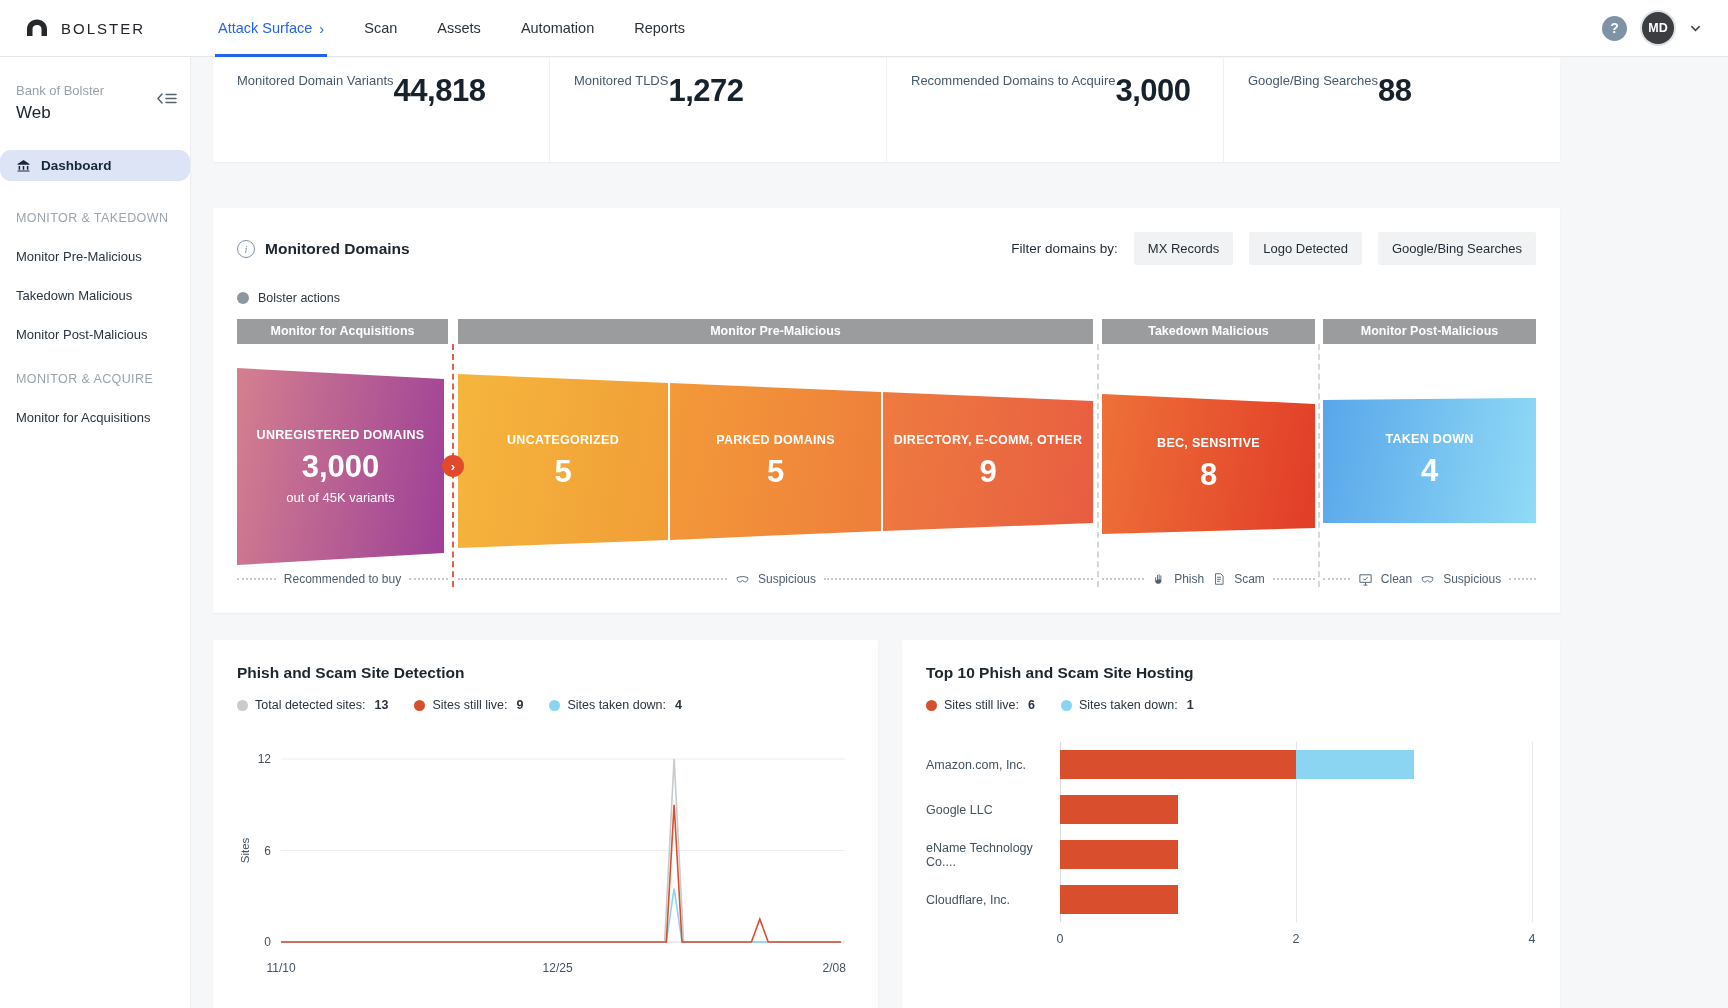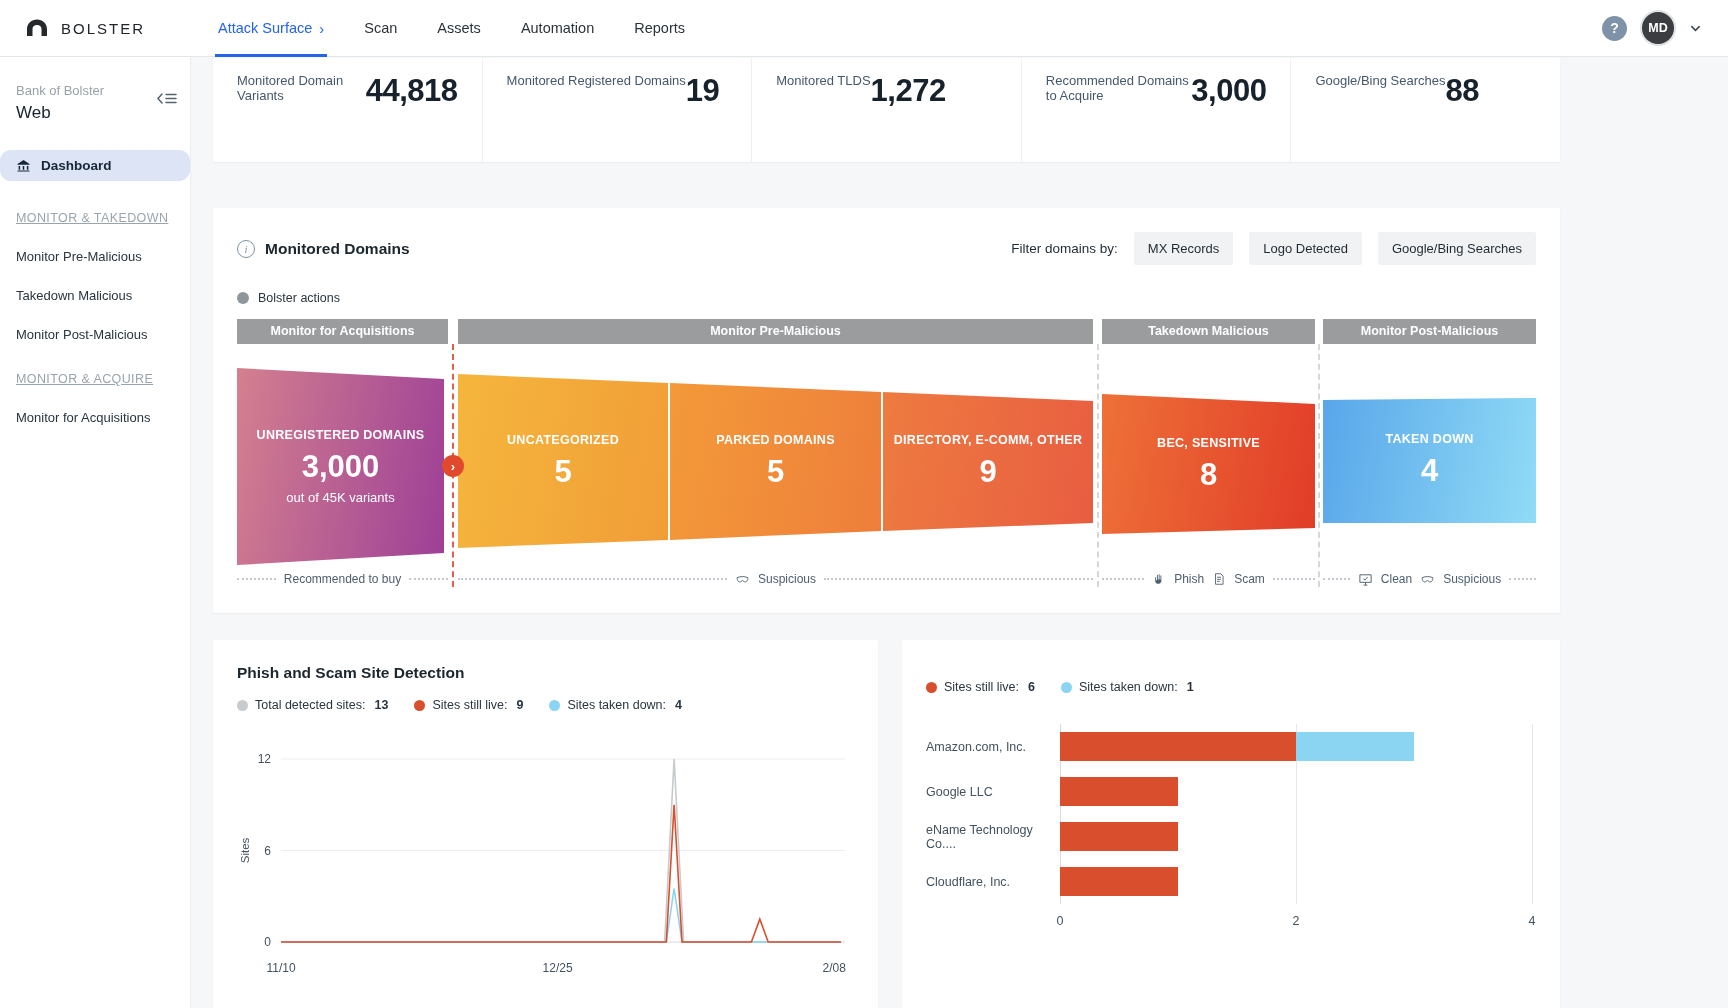--- a/index.html
+++ b/index.html
@@ -31,21 +31,21 @@
   
   .sidebar { position:absolute; top:57px; left:0; width:191px; bottom:0; background:#fff;
              border-right:1px solid #ecedef; z-index:5; }
   .side-head { padding:26px 16px 0; position:relative; }
   .side-org { font-size:13px; color:#98a2ab; }
   .side-ws  { font-size:17px; color:#18222c; margin-top:5px; }
   .collapse-btn { position:absolute; right:13px; top:33px; color:#55636f; cursor:pointer; }
   .side-dash { margin-top:27px; background:#dce4f5; padding:0 16px; height:31px;
                display:flex; gap:10px; align-items:center; font-size:13.5px; font-weight:700;
                color:#16273a; cursor:pointer;border-radius:11px; }
-  .side-section { font-size:12.5px; color:#9aa4ad; letter-spacing:.4px; padding:30px 16px 0;text-decoration:underline; }
+  .side-section { font-size:12.5px; color:#9aa4ad; letter-spacing:.4px; padding:30px 16px 0; }
   .side-item { font-size:13px; color:#28343f; padding:24px 16px 0; cursor:pointer; }
 
   
   .main { position:absolute; left:191px; top:57px; right:0; bottom:0; }
   .content { width:1347px; margin-left:22px; }
   .panel { background:#fff; border-radius:2px; box-shadow:0 1px 2px rgba(20,30,40,.05); }
 
   
   .stats-panel { display:flex; height:104px; margin-top:1px; }
   .stat { flex:1; padding:15px 24px 12px; display:flex; flex-direction:row;
@@ -172,24 +172,20 @@
 
 <div class="main">
 <div class="content">
 
   <div class="stats-panel panel">
     <div class="stat">
       <div class="stat-label">Monitored Domain Variants</div>
       <div class="stat-value">44,818</div>
     </div>
     <div class="stat">
-      <div class="stat-label">Monitored Registered Domains</div>
-      <div class="stat-value">19</div>
-    </div>
-    <div class="stat">
       <div class="stat-label">Monitored TLDS</div>
       <div class="stat-value">1,272</div>
     </div>
     <div class="stat">
       <div class="stat-label">Recommended Domains to Acquire</div>
       <div class="stat-value">3,000</div>
     </div>
     <div class="stat">
       <div class="stat-label">Google/Bing Searches</div>
       <div class="stat-value">88</div>
@@ -346,20 +342,21 @@
               <text x="12" y="128.5" font-size="11.5" fill="#43525f" text-anchor="middle" transform="rotate(-90 12 128.5)">Sites</text>
               <text x="44" y="250" text-anchor="middle" font-size="12" fill="#43525f">11/10</text>
               <text x="320.64" y="250" text-anchor="middle" font-size="12" fill="#43525f">12/25</text>
               <text x="597.28" y="250" text-anchor="middle" font-size="12" fill="#43525f">2/08</text>
               <polyline points="44.0,220.0 427.6,220.0 437.1,37.0 446.6,220.0 604.0,220.0" fill="none" stroke="#c7cbce" stroke-width="1.6"></polyline>
               <polyline points="44.0,220.0 429.3,220.0 437.1,166.6 445.0,220.0 604.0,220.0" fill="none" stroke="#8bd5f2" stroke-width="1.6"></polyline>
               <polyline points="44.0,220.0 429.3,220.0 437.1,82.8 445.0,220.0 514.4,220.0 522.8,197.1 531.2,220.0 604.0,220.0" fill="none" stroke="#d94f2e" stroke-width="1.6"></polyline>
             </svg></div>
     </div>
     <div class="chart-panel panel right">
+      <div class="chart-title">Top 10 Phish and Scam Site Hosting</div>
       <div class="legend" id="legend-bar">
             <div class="legend-item">
               <span class="legend-dot" style="background: rgb(217, 79, 46);"></span>
               <span>Sites still live:</span>
               <b>6</b>
             </div>
             <div class="legend-item">
               <span class="legend-dot" style="background: rgb(139, 213, 242);"></span>
               <span>Sites taken down:</span>
               <b>1</b>

